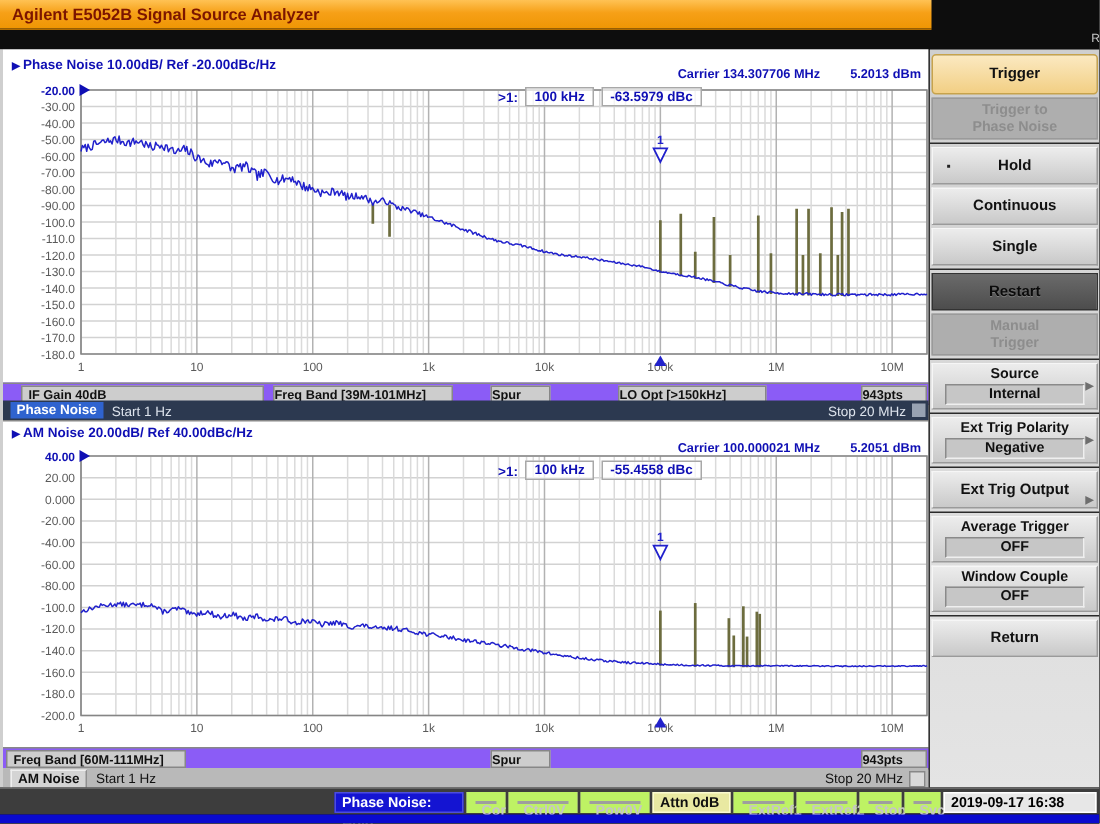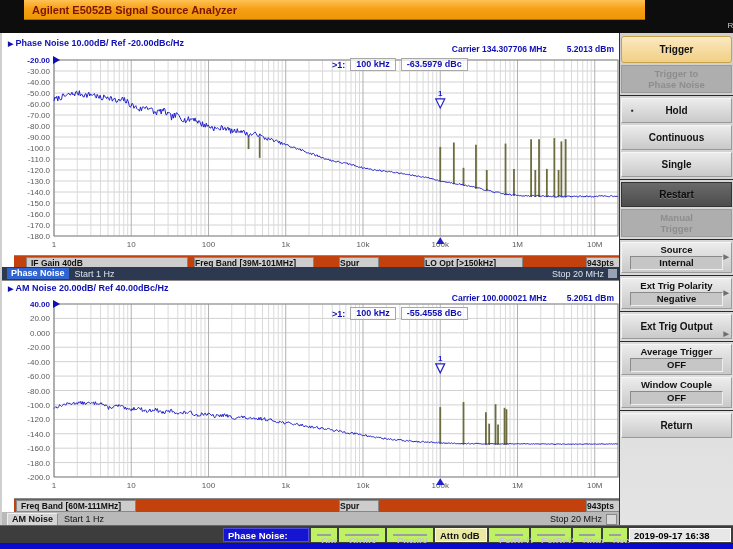--- a/index.html
+++ b/index.html
@@ -2,39 +2,39 @@
 <html><head>
 <meta charset="utf-8">
 <style>
   html,body{margin:0;padding:0;background:#222;}
   #screen{position:relative;width:733px;height:549px;background:#0d0d0d;overflow:hidden;
           font-family:"Liberation Sans",sans-serif;-webkit-font-smoothing:antialiased;}
   
   #titlebar{position:absolute;left:0;top:0;width:621px;height:20px;
     background:linear-gradient(#ffc254,#f6a017 45%,#ef9604);color:#7c1500;
     font-size:11px;font-weight:bold;line-height:20px;padding-left:8px;box-sizing:border-box;
-    border-bottom:1px solid #b06c00;margin-left:24px;}
+    border-bottom:1px solid #b06c00;}
   #topstrip{position:absolute;left:0;top:20px;width:733px;height:13px;background:#0d0d0d;padding-left:24px;}
   #resize{position:absolute;right:5px;top:1px;color:#c9c9c9;font-size:8px;}
   
   #graphcol{position:absolute;left:0;top:33px;width:619px;height:492px;background:#fff;
     border-left:2px solid #cfcfcf;box-sizing:border-box;}
   .panel{position:absolute;left:0;width:617px;background:#fff;}
   #panel1{top:0;height:247px;}
   #panel2{top:247px;height:245px;border-top:1px solid #888;}
   .panel-header{position:absolute;left:6px;color:#0f0fb4;font-size:9px;font-weight:bold;white-space:nowrap;}
   .hdr-arrow{font-size:7px;margin-right:2px;color:#0f0fb4;}
   .carrier-line{position:absolute;right:5px;color:#0f0fb4;font-size:8.5px;font-weight:bold;white-space:nowrap;}
   .carrier-line .pwr{margin-left:20px;}
   .mk-readout{position:absolute;left:330px;display:flex;align-items:center;color:#0f0fb4;
     font-size:9px;font-weight:bold;}
   .mk-box{border:1px solid #a8a8a8;padding:0 5px;height:11px;line-height:11px;margin-left:5px;background:rgba(255,255,255,.7);}
   .chart-svg{position:absolute;left:0;top:0;}
   
-  .annbar{position:absolute;left:12px;width:617px;height:13px;background:#c2410c;
+  .annbar{position:absolute;left:0;width:617px;height:13px;background:#8b5cf6;
     border-top:1px solid #888;border-bottom:1px solid #4c1d95;}
   .ann{position:absolute;top:1px;height:10px;line-height:10px;font-size:8.5px;font-weight:bold;color:#111;
     background:#cdcdcd;border:1px solid #878787;text-align:left;overflow:hidden;white-space:nowrap;}
   .ann.left{text-align:left;padding-left:4px;}
   
   .statusbar{position:absolute;left:0;width:617px;height:13px;display:flex;align-items:center;font-size:9px;}
   .statusbar.navy{background:#2c3950;color:#dde3ec;}
   .statusbar.gray{background:#b9b9b9;color:#111;}
   .mode-box{margin-left:5px;padding:0 4px;height:11px;line-height:11px;font-weight:bold;}
   .navy .mode-box{background:#2f63cf;color:#fff;}

